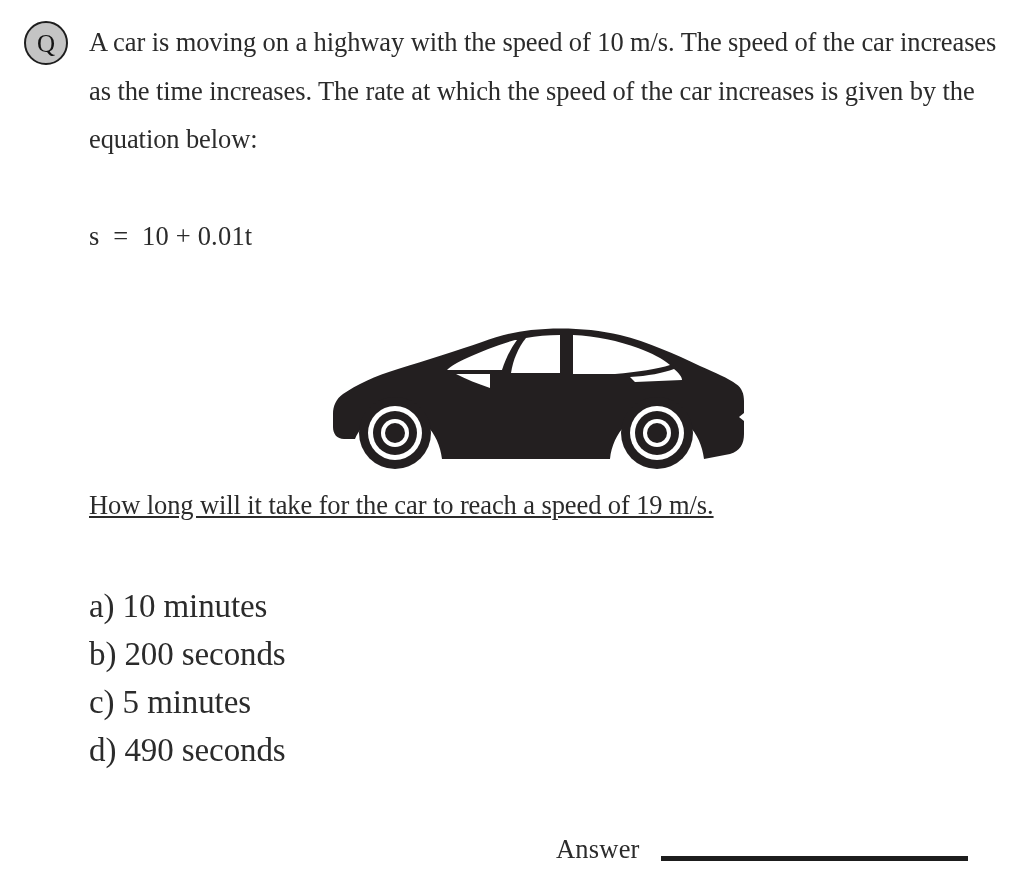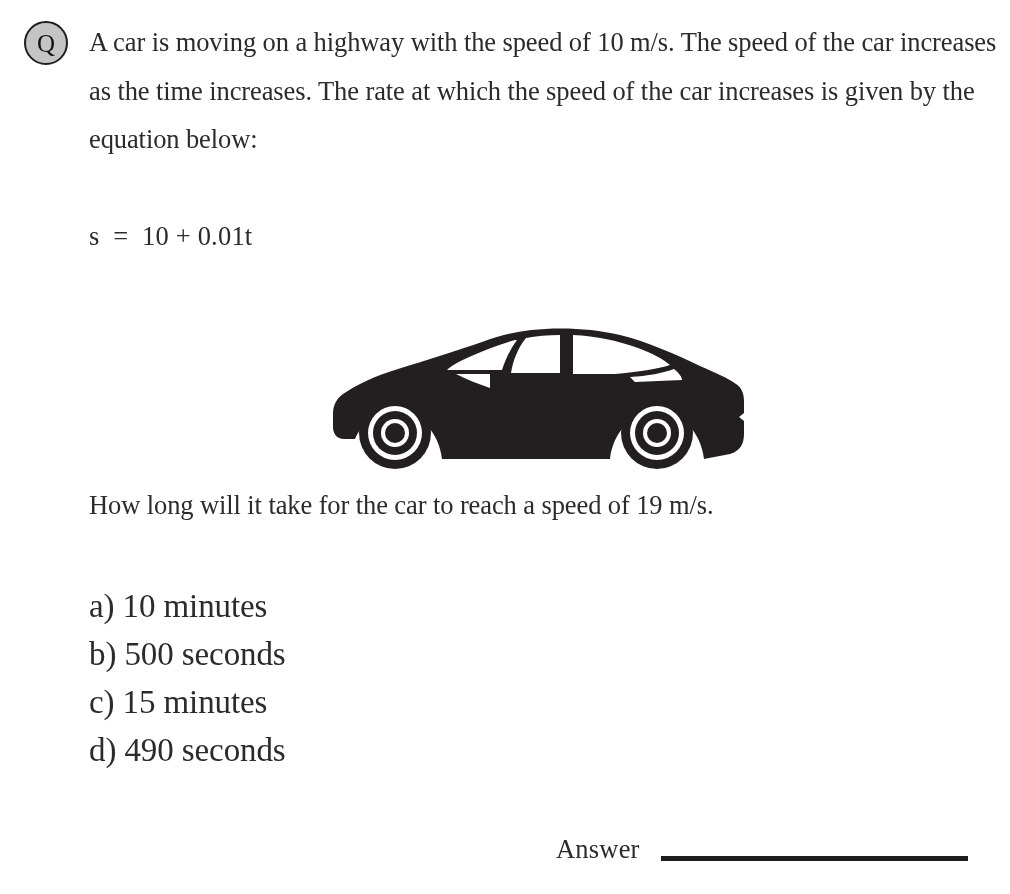--- a/index.html
+++ b/index.html
@@ -87,20 +87,21 @@
   .figure svg { display: block; width: 100%; height: 100%; }
 
   
   .followup {
     position: absolute;
     left: 89px;
     top: 487px;
     font-size: 26.5px;
     line-height: 36px;
     letter-spacing: -0.1px;
+    text-decoration: underline;
   }
 
   
   .options {
     position: absolute;
     left: 89px;
     top: 582px;
     width: 620px;
   }
   .option {
@@ -219,22 +220,22 @@
       <circle cx="327" cy="115" r="22" fill="#231f20"></circle>
       <circle cx="327" cy="115" r="14" fill="#ffffff"></circle>
       <circle cx="327" cy="115" r="10" fill="#231f20"></circle>
     </svg>
   </div>
 
   <div class="followup">How long will it take for the car to reach a speed of 19 m/s.</div>
 
   <div class="options">
     <div class="option">a) 10 minutes</div>
-    <div class="option">b) 500 seconds</div>
-    <div class="option">c) 15 minutes</div>
+    <div class="option">b) 200 seconds</div>
+    <div class="option">c) 5 minutes</div>
     <div class="option">d) 490 seconds</div>
   </div>
 
   <div class="answer-row">
     <span class="answer-label">Answer</span>
   </div>
   <div class="answer-rule"></div>
 
 </div>
 

